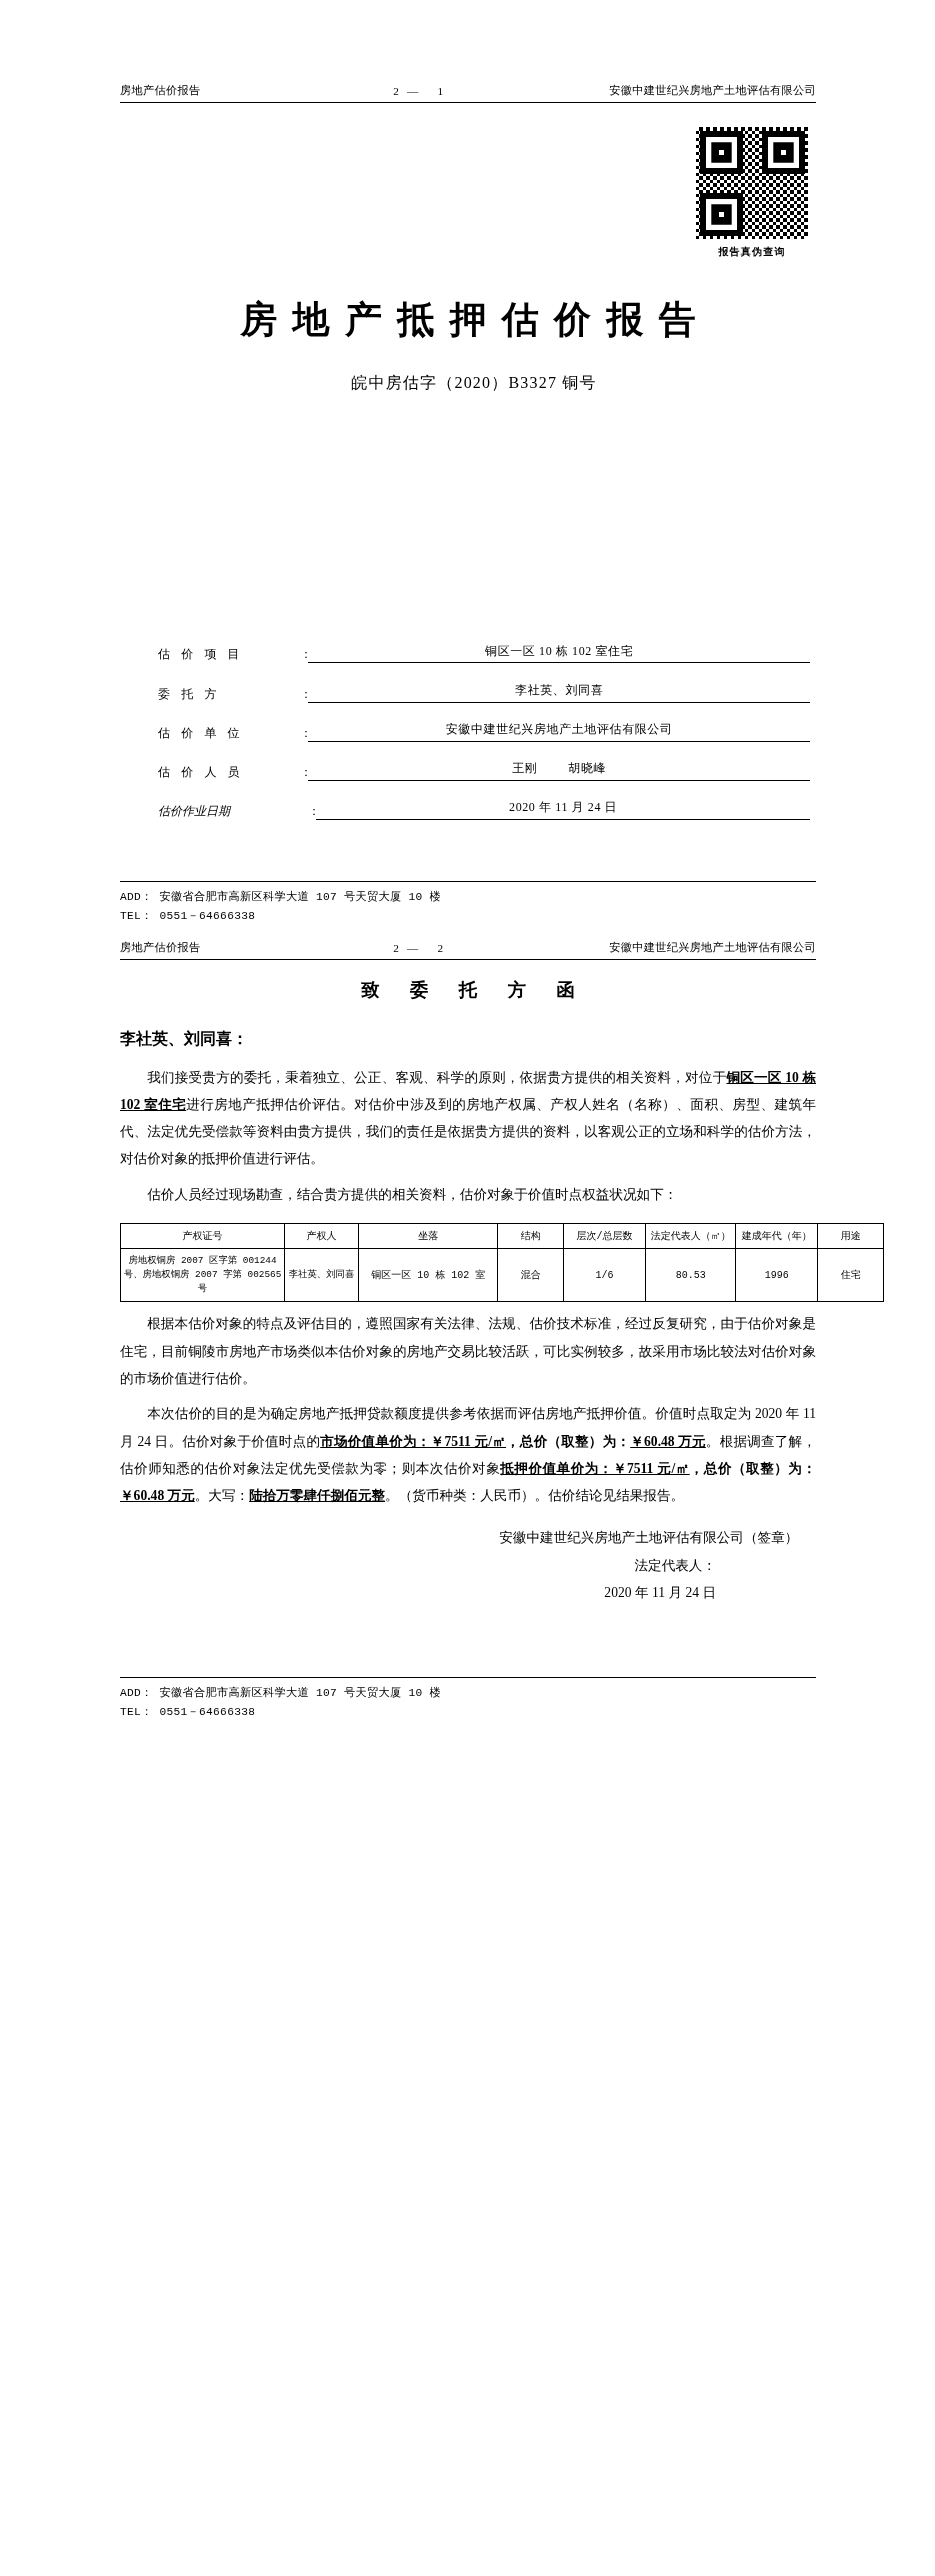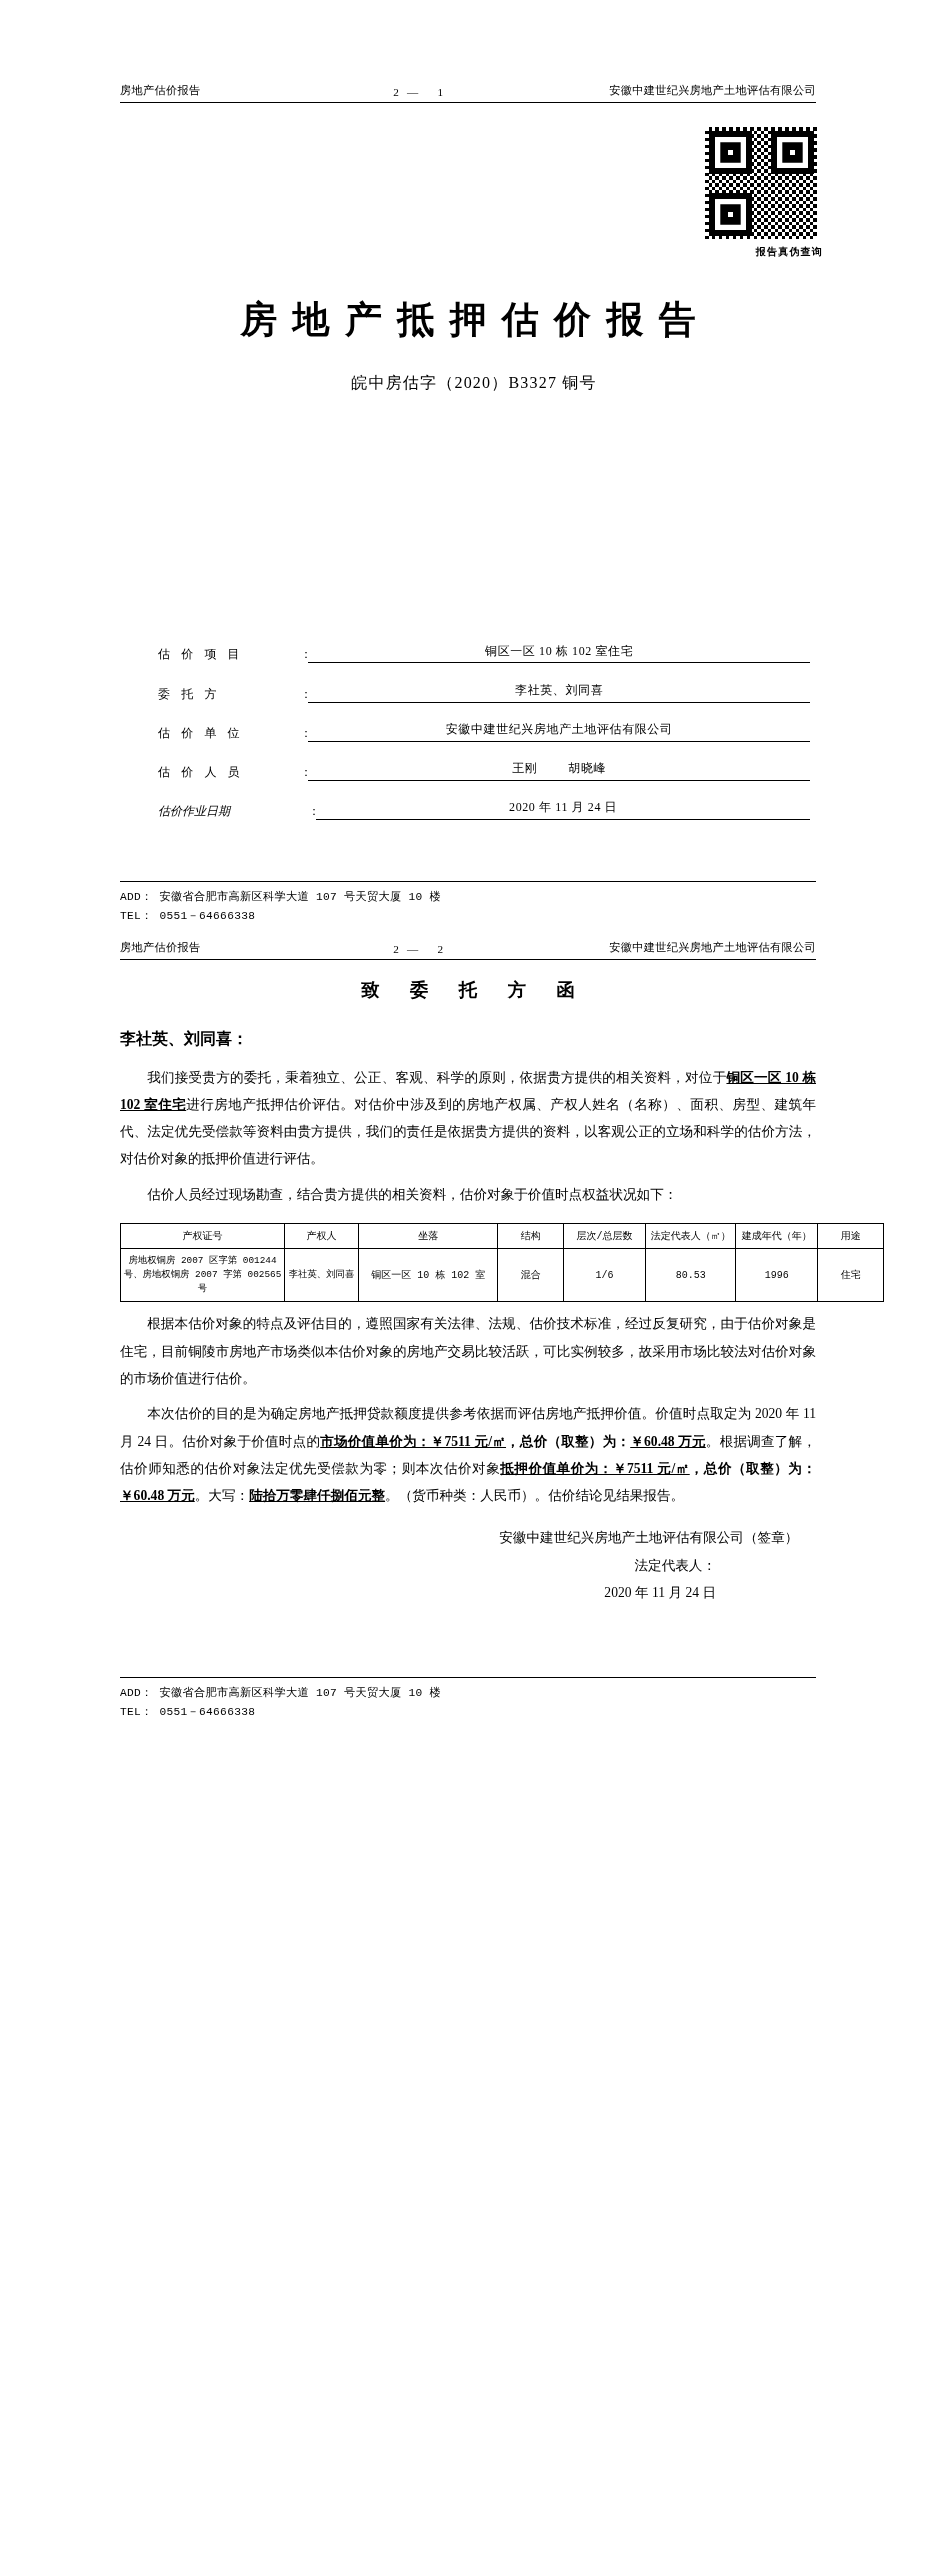--- a/index.html
+++ b/index.html
@@ -29,40 +29,40 @@
   .runhead {
     position: relative;
     margin: 0 auto;
     width: 696px;
     padding-top: 83px;
     font-size: 11.2px;
     letter-spacing: 0.3px;
   }
   .runhead .row {
     display: flex;
-    align-items: flex-end;
+    align-items: center;
     justify-content: space-between;
     padding-bottom: 3.5px;
     border-bottom: 0.9px solid #000;
   }
   .runhead .left { white-space: nowrap; }
   .runhead .center {
     flex: 1;
     text-align: center;
     letter-spacing: 8.3px;
     padding-left: 35px;
   }
   .runhead .right { white-space: nowrap; }
 
   .qr-wrap {
     position: absolute;
-    right: 113px;
+    right: 122px;
     top: 127px;
     width: 124px;
-    text-align: right;
+    text-align: center;
   }
   .qr-code {
     width: 112px;
     height: 112px;
     margin: 0 auto;
     background:
       repeating-linear-gradient(90deg, #000 0 3.5px, #fff 3.5px 7px),
       repeating-linear-gradient(0deg, #000 0 3.5px, #fff 3.5px 7px);
     background-blend-mode: difference;
     position: relative;

